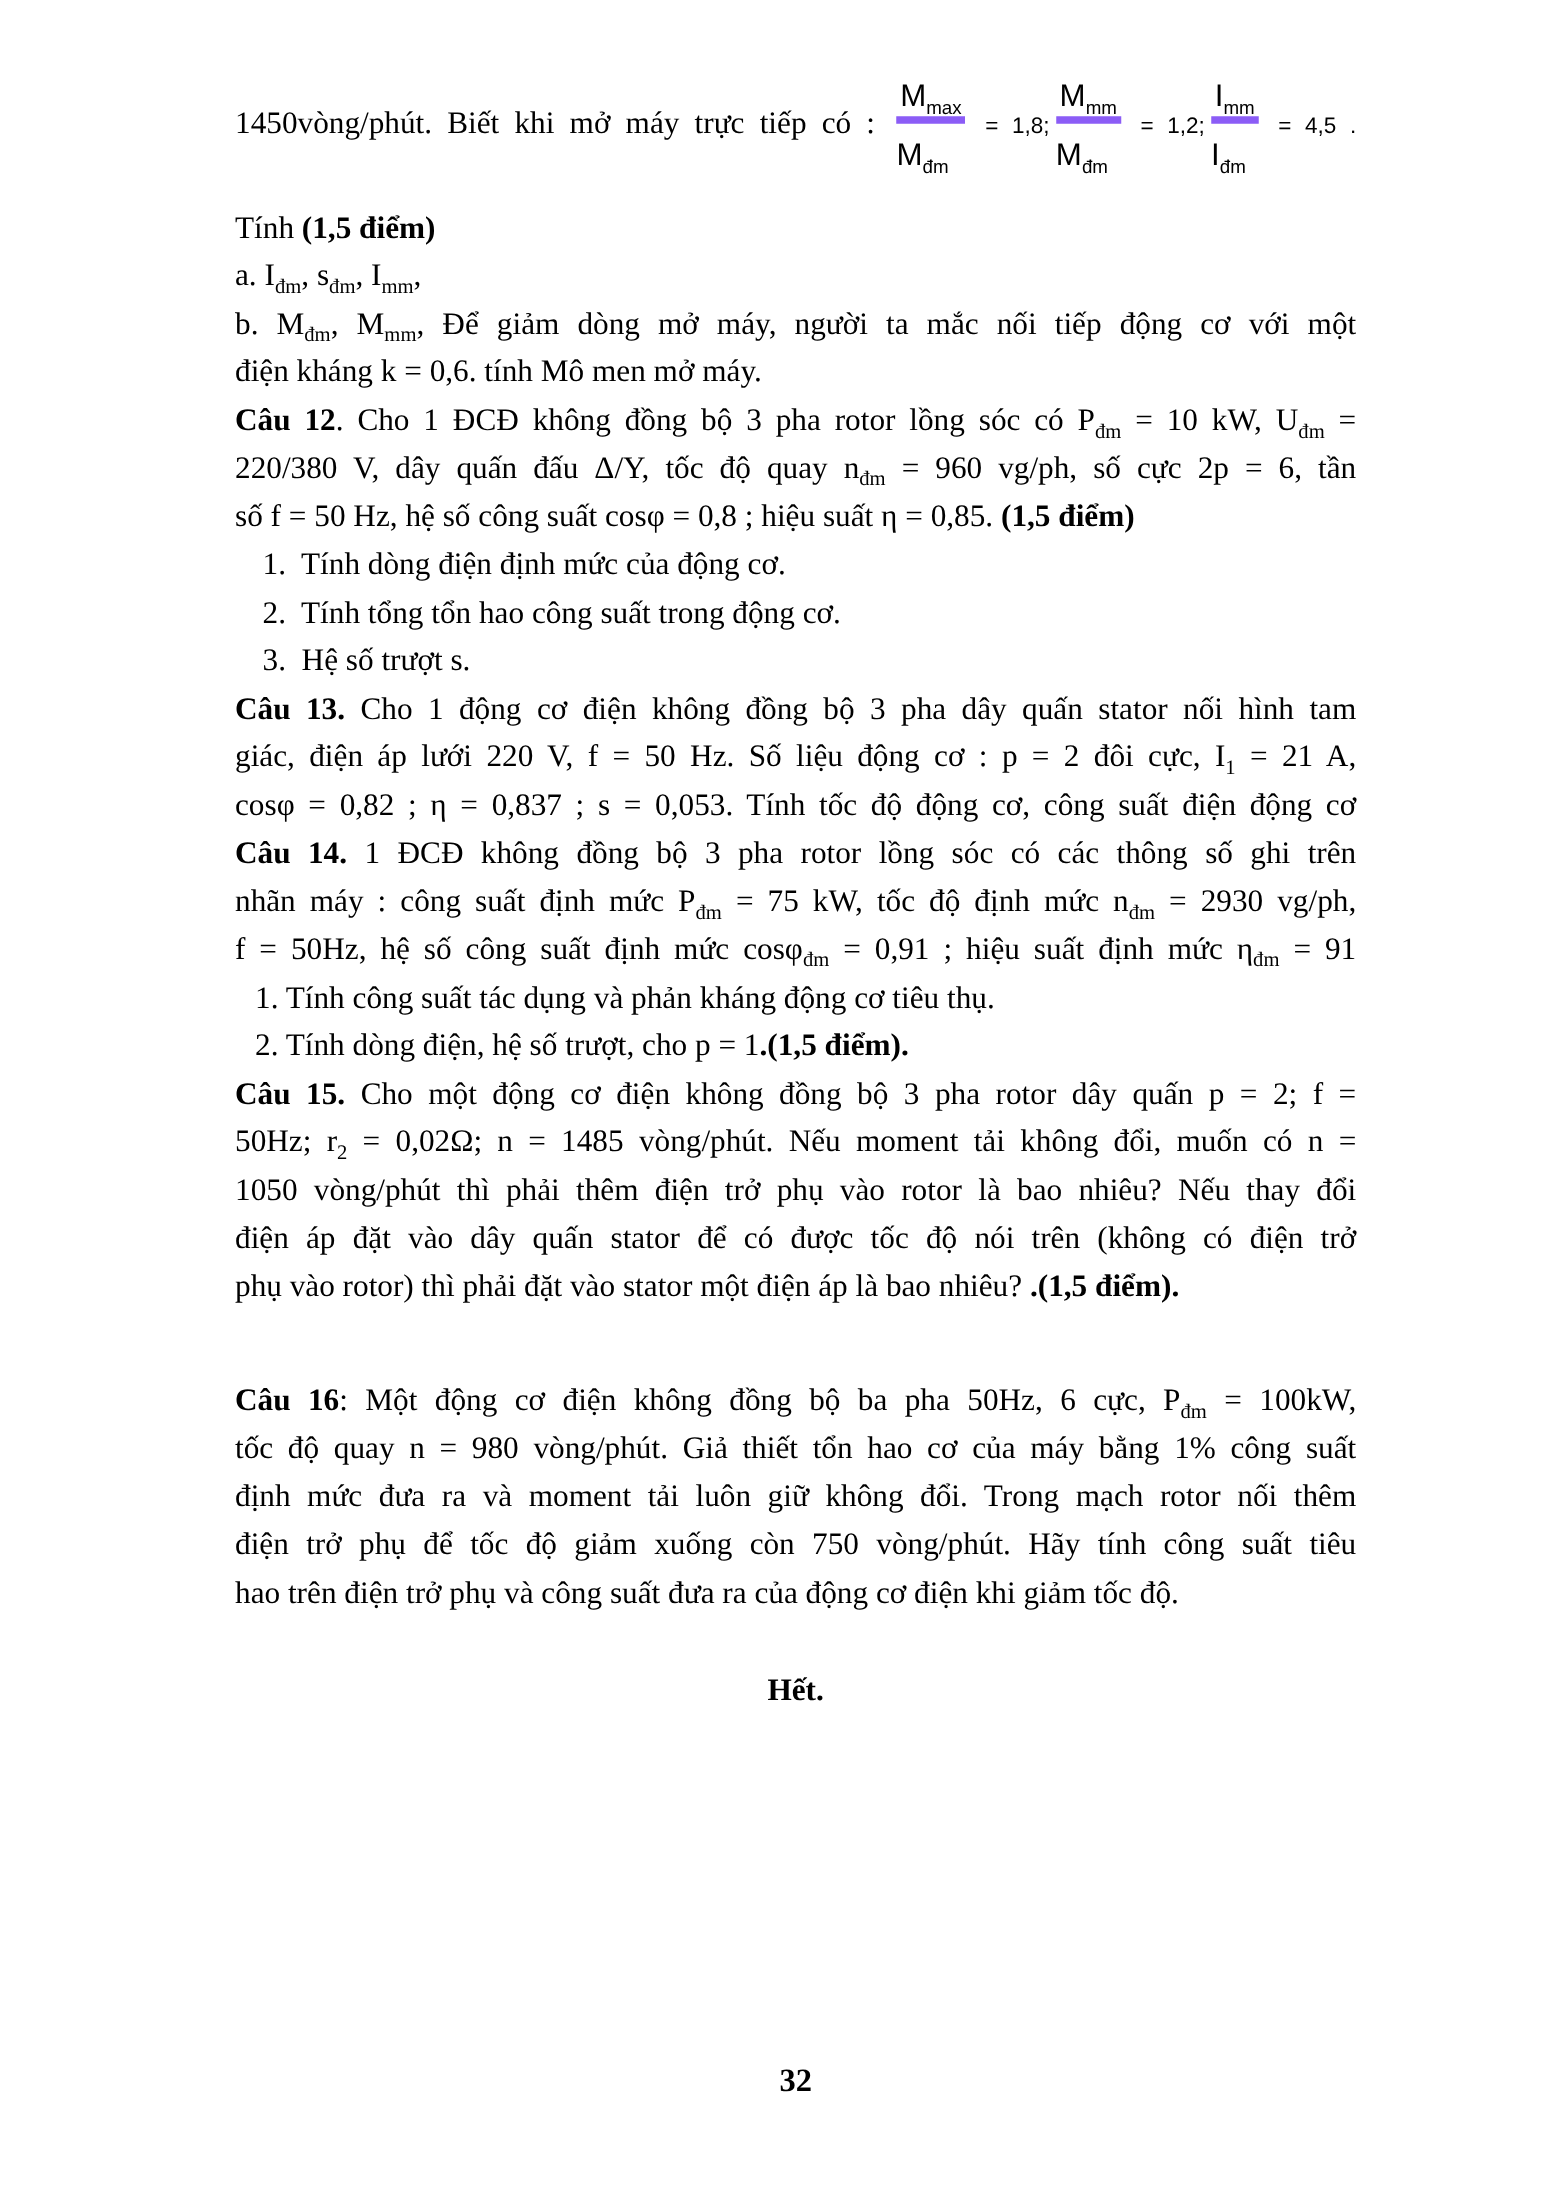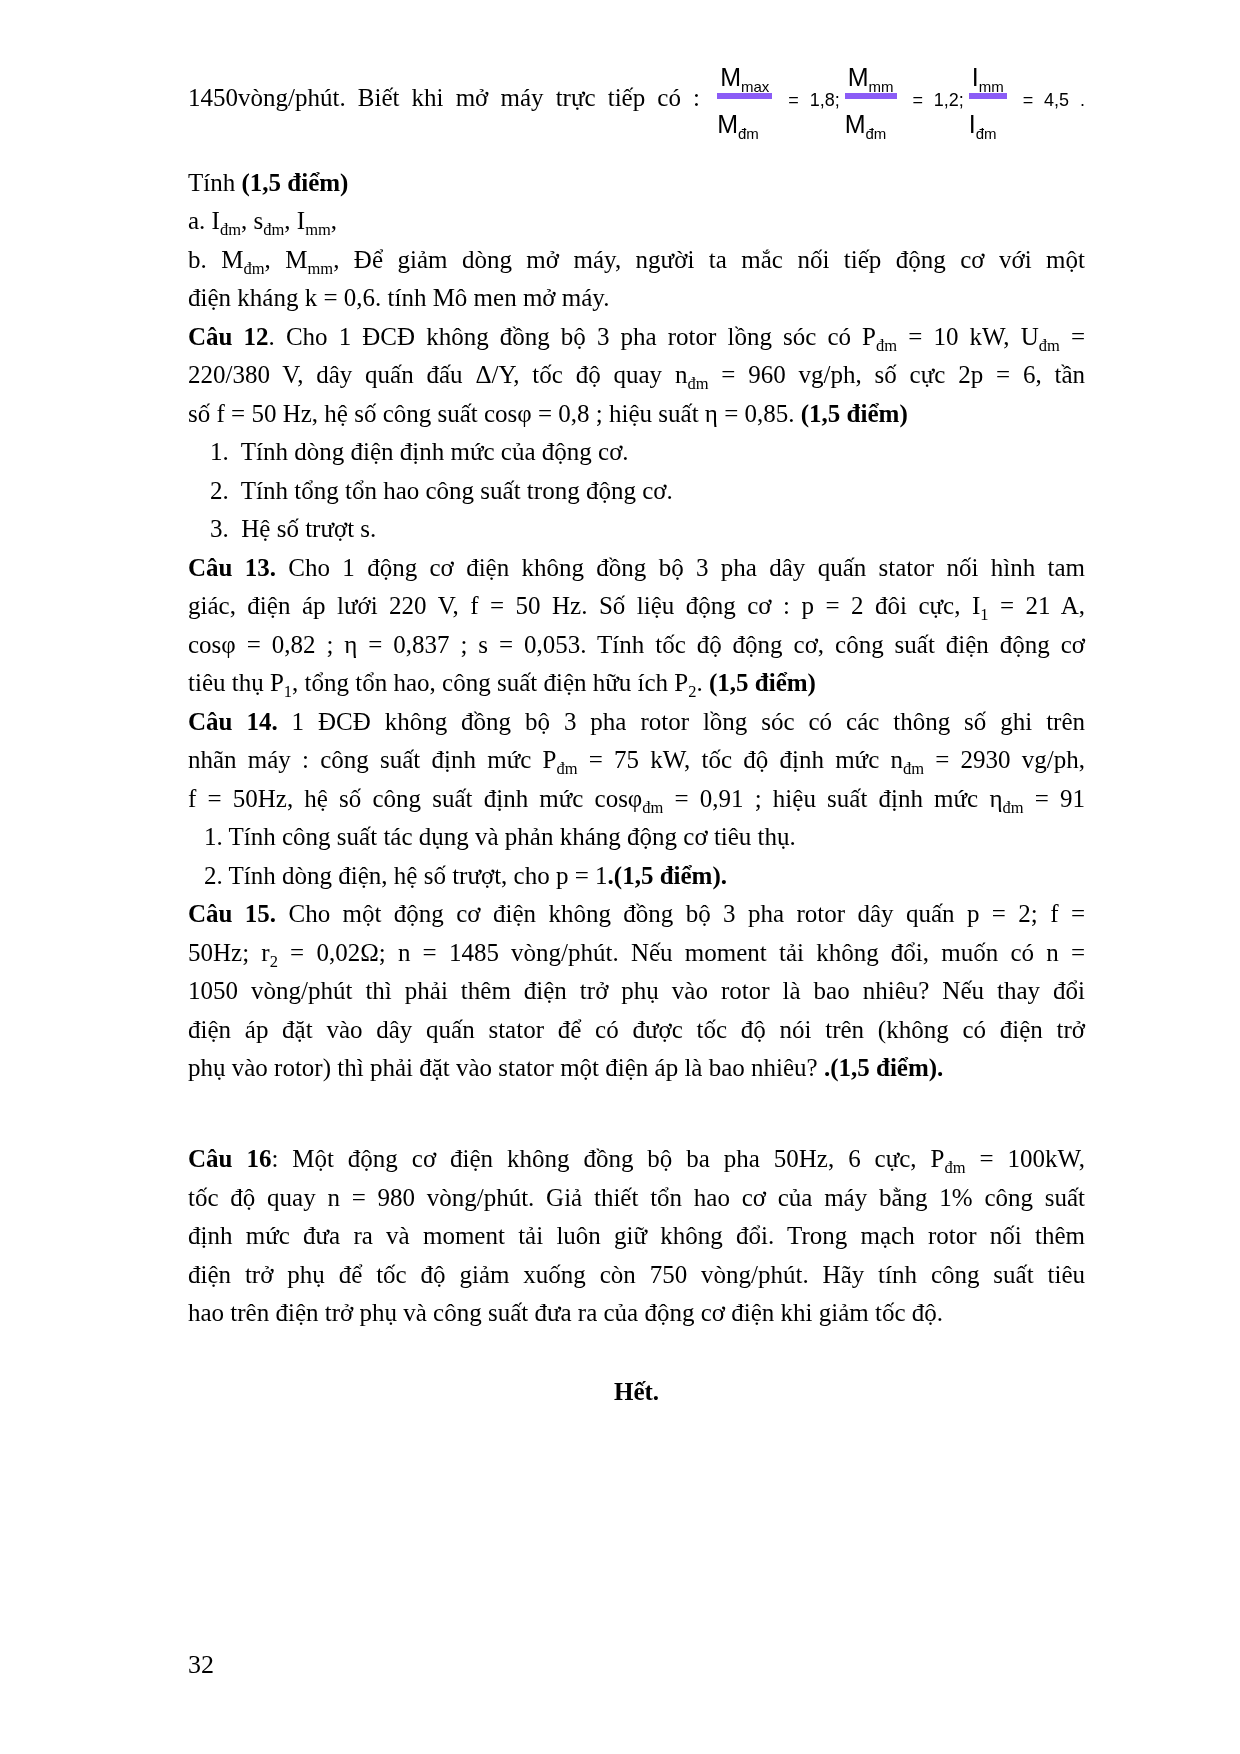--- a/index.html
+++ b/index.html
@@ -46,21 +46,23 @@
     line-height: 1.05;
     margin: 0 5px;
   }
   .frac .num { display: block; border-bottom: 6px solid #8b5cf6; padding: 0 3px 3px 3px; }
   .frac .den { display: block; padding-top: 12px; }
   .frac sub { font-size: 60%; }
   .footer {
     position: absolute;
     left: 188px; top: 1650px;
     width: 897px;
+    text-align: center;
     font-size: 26px;
+    font-weight: bold;
   }
 </style>
 </head>
 <body>
 
 <div class="page">
   <div class="doc">
       <div class="line jf gap-after"><span>1450vòng/phút. Biết khi mở máy trực tiếp có : </span><span class="frac"><span class="num"><span>M</span><sub>max</sub></span><span class="den"><span>M</span><sub>đm</sub></span></span><span class="fm"> = 1,8;</span><span class="frac"><span class="num"><span>M</span><sub>mm</sub></span><span class="den"><span>M</span><sub>đm</sub></span></span><span class="fm"> = 1,2;</span><span class="frac"><span class="num"><span>I</span><sub>mm</sub></span><span class="den"><span>I</span><sub>đm</sub></span></span><span class="fm"> = 4,5 .</span></div>
       <div class="line lft"><span>Tính </span><span class="b">(1,5 điểm)</span></div>
       <div class="line lft"><span>a. I</span><sub>đm</sub><span>, s</span><sub>đm</sub><span>, I</span><sub>mm</sub><span>,</span></div>
@@ -68,21 +70,20 @@
       <div class="line lft"><span>điện kháng k = 0,6. tính Mô men mở máy.</span></div>
       <div class="line jf"><span class="b">Câu 12</span><span>. Cho 1 ĐCĐ không đồng bộ 3 pha rotor lồng sóc có P</span><sub>đm</sub><span> = 10 kW, U</span><sub>đm</sub><span> =</span></div>
       <div class="line jf"><span>220/380 V, dây quấn đấu Δ/Y, tốc độ quay n</span><sub>đm</sub><span> = 960 vg/ph, số cực 2p = 6, tần</span></div>
       <div class="line lft"><span>số f = 50 Hz, hệ số công suất cosφ = 0,8 ; hiệu suất η = 0,85. </span><span class="b">(1,5 điểm)</span></div>
       <div class="line lft ind1"><span>1.&nbsp; Tính dòng điện định mức của động cơ.</span></div>
       <div class="line lft ind1"><span>2.&nbsp; Tính tổng tổn hao công suất trong động cơ.</span></div>
       <div class="line lft ind1"><span>3.&nbsp; Hệ số trượt s.</span></div>
       <div class="line jf"><span class="b">Câu 13.</span><span> Cho 1 động cơ điện không đồng bộ 3 pha dây quấn stator nối hình tam</span></div>
       <div class="line jf"><span>giác, điện áp lưới 220 V, f = 50 Hz. Số liệu động cơ : p = 2 đôi cực, I</span><sub>1</sub><span> = 21 A,</span></div>
       <div class="line jf"><span>cosφ = 0,82 ; η = 0,837 ; s = 0,053. Tính tốc độ động cơ, công suất điện động cơ</span></div>
-      <div class="line lft"><span>tiêu thụ P</span><sub>1</sub><span>, tổng tổn hao, công suất điện hữu ích P</span><sub>2</sub><span>. </span><span class="b">(1,5 điểm)</span></div>
       <div class="line jf"><span class="b">Câu 14.</span><span> 1 ĐCĐ không đồng bộ 3 pha rotor lồng sóc có các thông số ghi trên</span></div>
       <div class="line jf"><span>nhãn máy : công suất định mức P</span><sub>đm</sub><span> = 75 kW, tốc độ định mức n</span><sub>đm</sub><span> = 2930 vg/ph,</span></div>
       <div class="line jf"><span>f = 50Hz, hệ số công suất định mức cosφ</span><sub>đm</sub><span> = 0,91 ; hiệu suất định mức η</span><sub>đm</sub><span> = 91</span></div>
       <div class="line lft ind2"><span>1. Tính công suất tác dụng và phản kháng động cơ tiêu thụ.</span></div>
       <div class="line lft ind2"><span>2. Tính dòng điện, hệ số trượt, cho p = 1</span><span class="b">.(1,5 điểm).</span></div>
       <div class="line jf"><span class="b">Câu 15.</span><span> Cho một động cơ điện không đồng bộ 3 pha rotor dây quấn p = 2; f =</span></div>
       <div class="line jf"><span>50Hz; r</span><sub>2</sub><span> = 0,02Ω; n = 1485 vòng/phút. Nếu moment tải không đổi, muốn có n =</span></div>
       <div class="line jf"><span>1050 vòng/phút thì phải thêm điện trở phụ vào rotor là bao nhiêu? Nếu thay đổi</span></div>
       <div class="line jf"><span>điện áp đặt vào dây quấn stator để có được tốc độ nói trên (không có điện trở</span></div>
       <div class="line lft"><span>phụ vào rotor) thì phải đặt vào stator một điện áp là bao nhiêu? </span><span class="b">.(1,5 điểm).</span></div>

